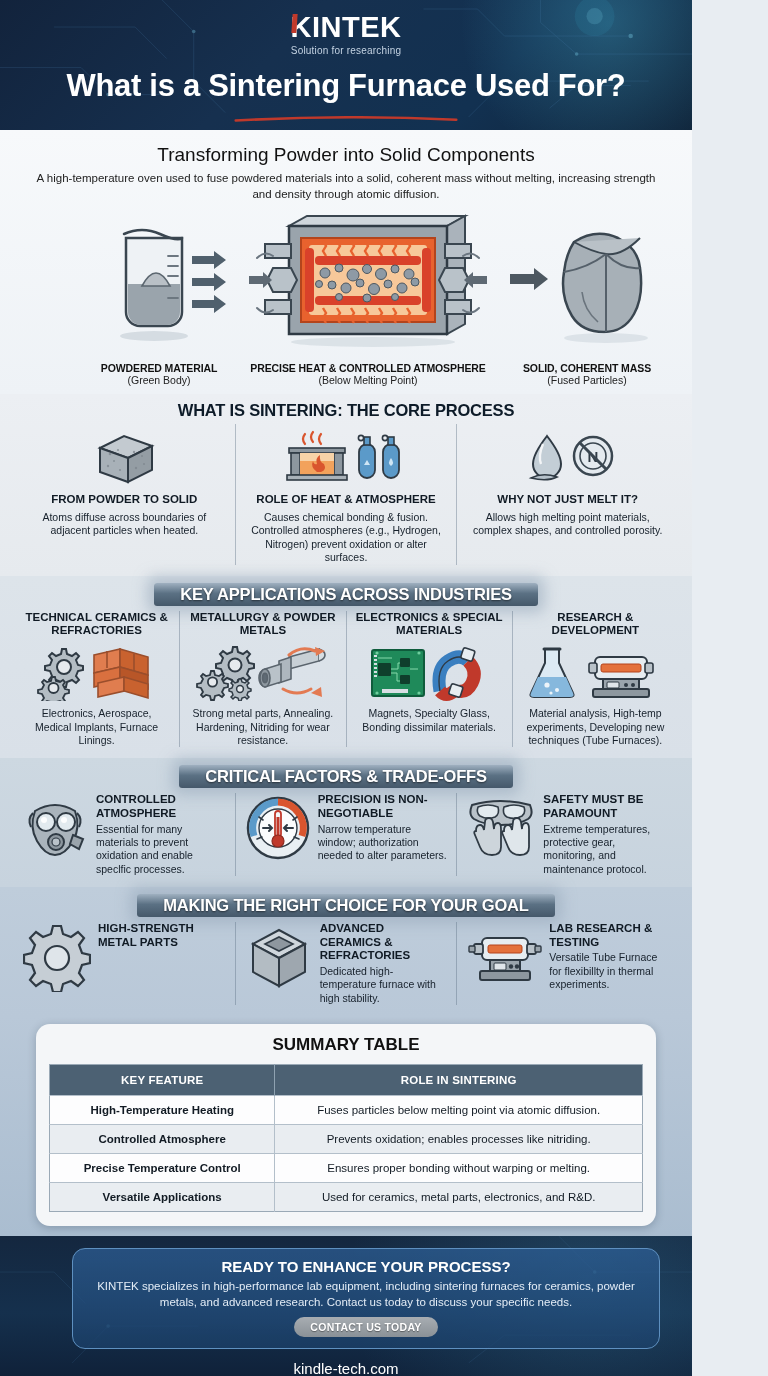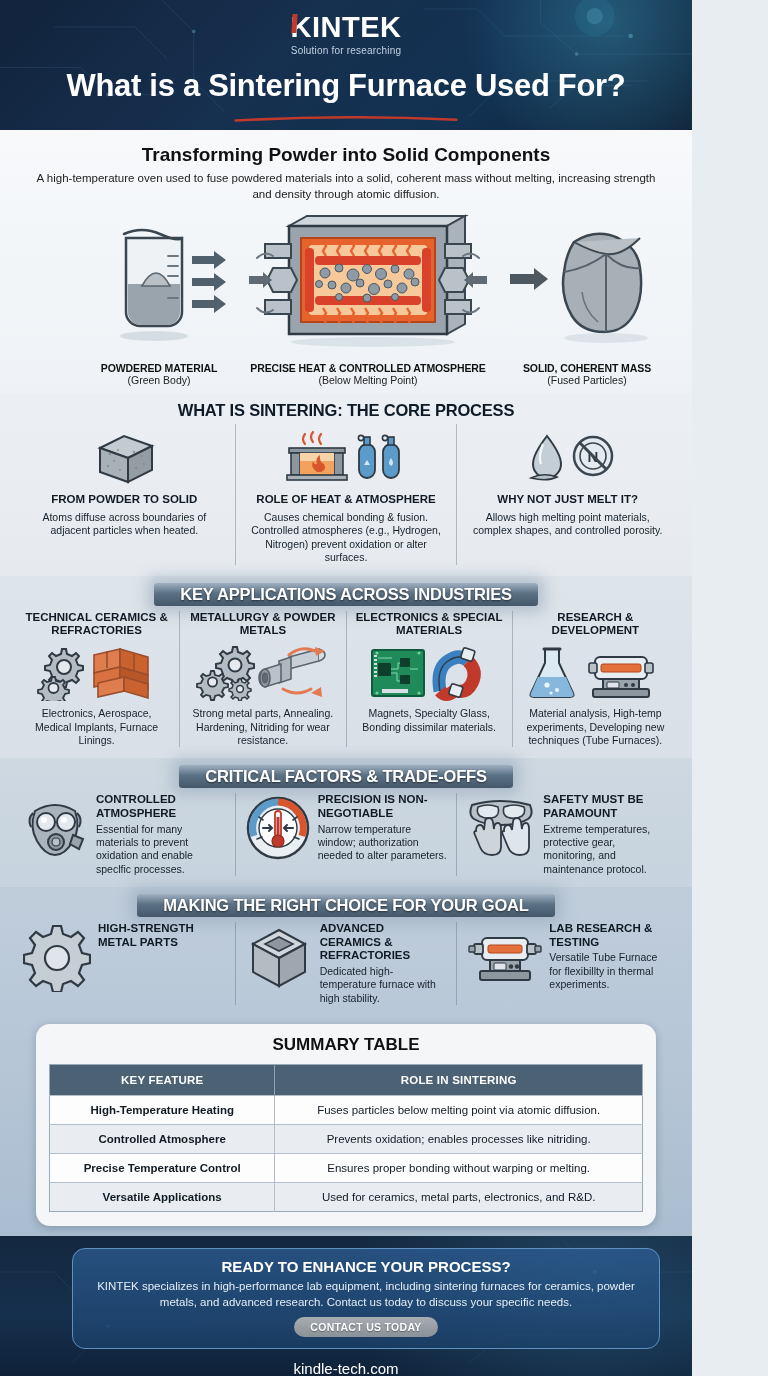--- a/index.html
+++ b/index.html
@@ -39,21 +39,21 @@
   .underline-red {
     position: absolute; left: 50%; transform: translateX(-50%);
     bottom: 8px; width: 300px; height: 6px; z-index: 2;
   }
 
   
   .hero {
     background: linear-gradient(180deg, #f7f9fb 0%, #eef2f6 100%);
     padding: 14px 20px 8px;
   }
-  .hero h2 { text-align: center; font-size: 19px; color: #111; font-weight: bold; }
+  .hero h2 { text-align: center; font-size: 19px; color: #111; font-weight: normal; }
   .hero p.sub {
     text-align: center; font-size: 11.5px; color: #222; margin-top: 5px;
     line-height: 1.35; max-width: 620px; margin-left: auto; margin-right: auto;
   }
   .flow { display: flex; align-items: center; justify-content: flex-end; gap: 9px; margin-top: 10px; }
   .flow-item { text-align: center; }
   .flow-cap { font-size: 10.5px; font-weight: bold; color: #111; margin-top: 6px; letter-spacing: -.1px; }
   .flow-sub { font-size: 10.5px; color: #222; }
 
   

